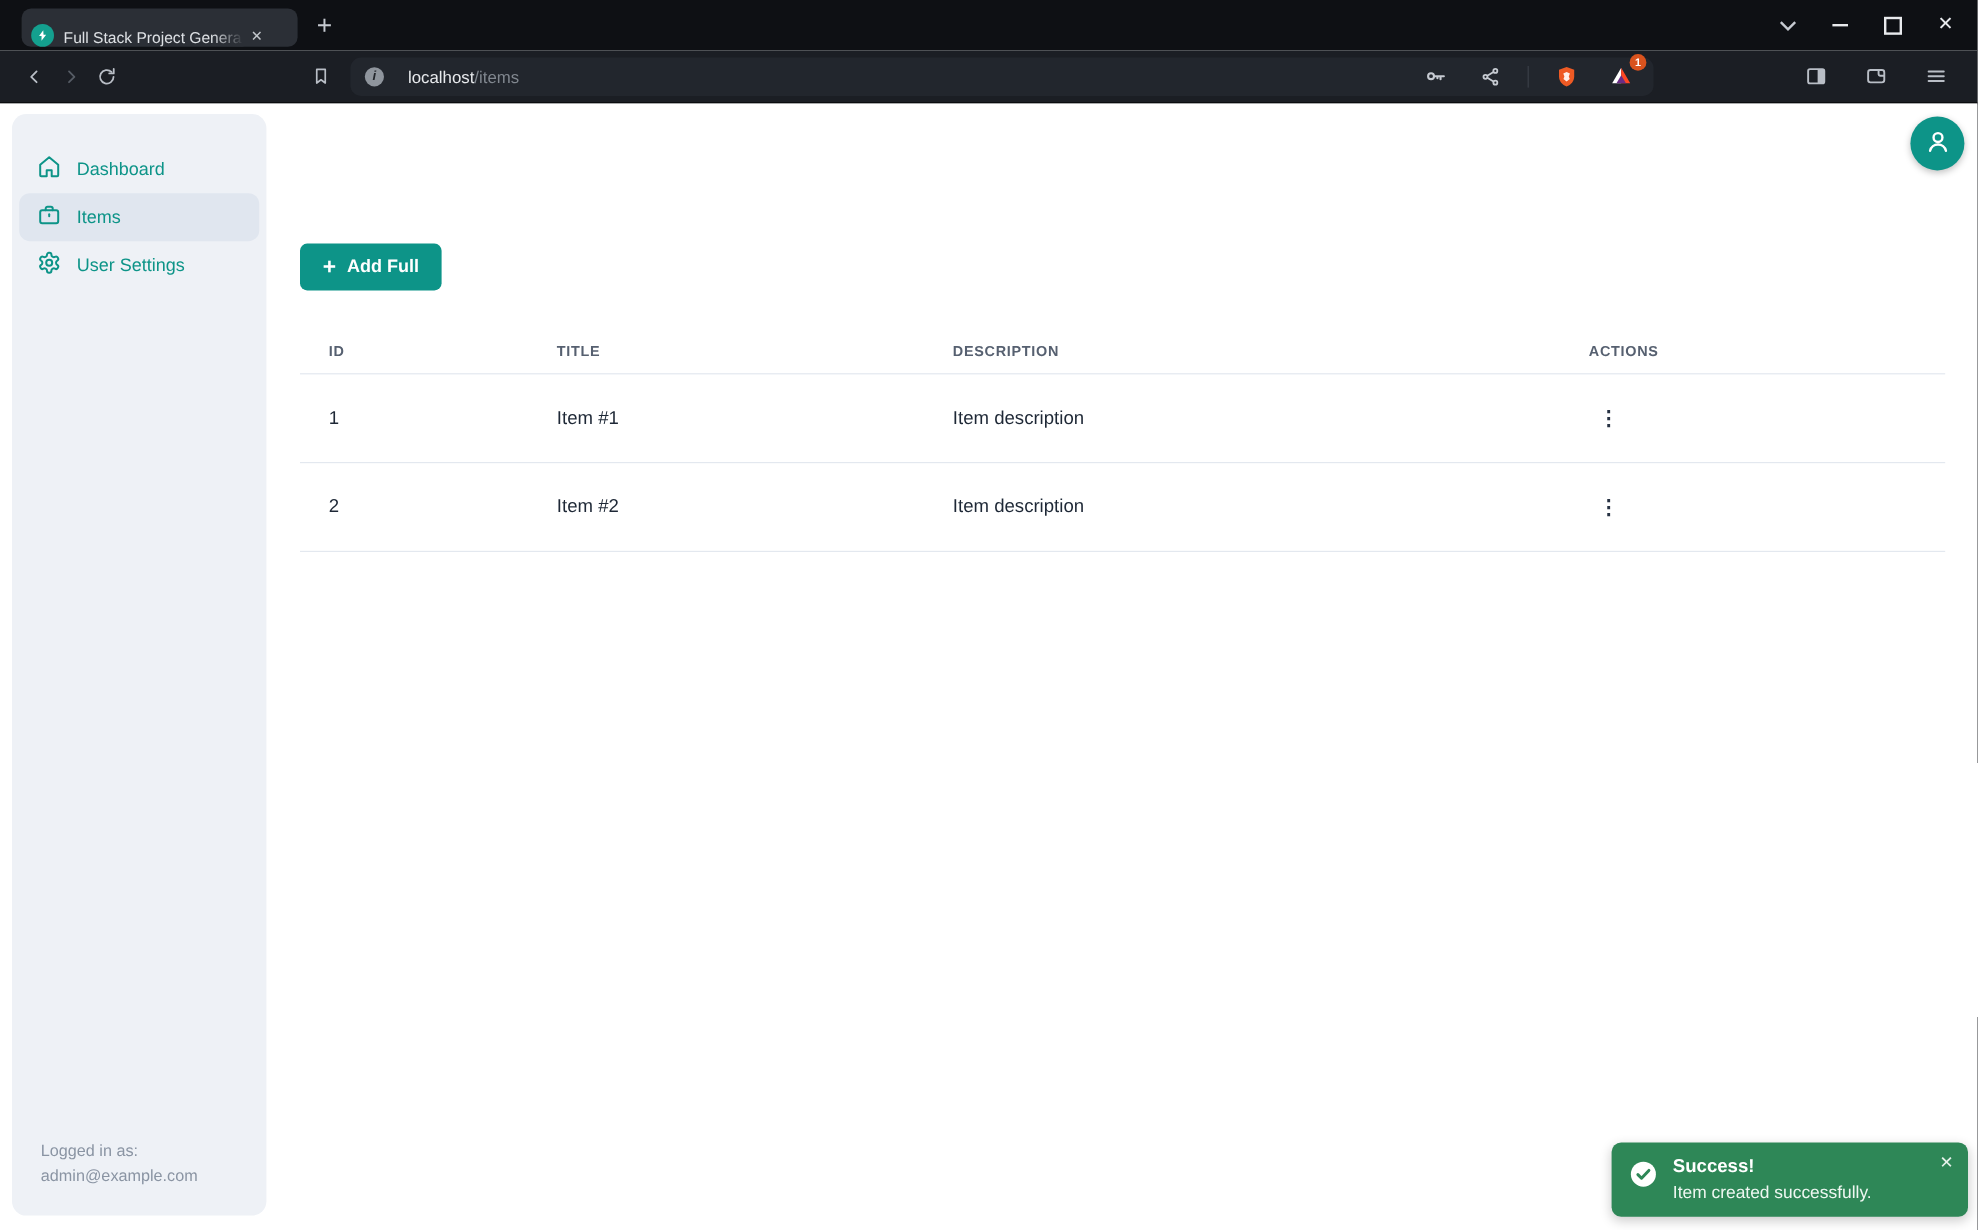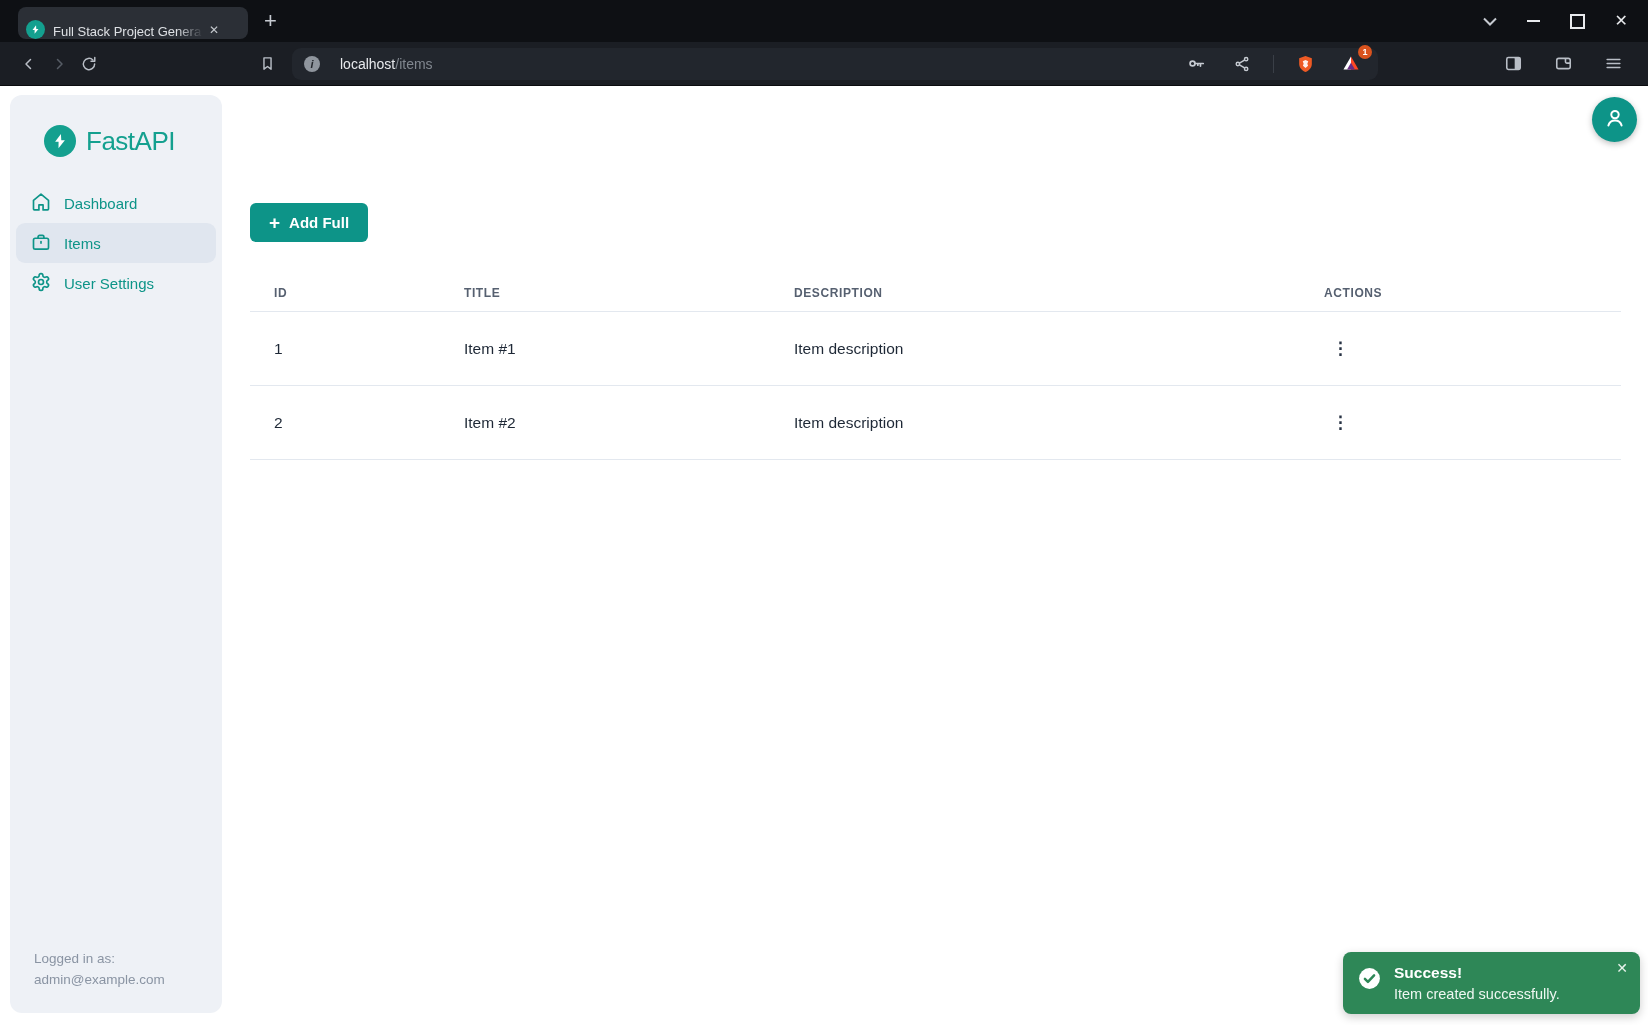--- a/index.html
+++ b/index.html
@@ -201,28 +201,20 @@
         <svg width="19" height="19" viewBox="0 0 24 24" fill="none" stroke="currentColor" stroke-width="2" stroke-linecap="round">
             <path d="M4 7h16M4 12h16M4 17h16"></path>
           </svg>
       </span>
     </div>
   </div>
 
   <div class="page">
 
     <aside class="sidebar">
-      <div class="brand">
-        <span class="brand-mark">
-          <svg width="18" height="18" viewBox="0 0 24 24">
-              <path d="M13.2 2.5 5.5 13h4.6L10 21.5 18.5 11h-4.8z" fill="#fff"></path>
-            </svg>
-        </span>
-        <span class="brand-name">FastAPI</span>
-      </div>
       <nav class="nav">
         <div class="nav-item">
           <span>
             <svg width="20" height="20" viewBox="0 0 24 24" fill="none" stroke="currentColor" stroke-width="2" stroke-linecap="round" stroke-linejoin="round">
                 <path d="m3 10 9-7.5L21 10v10.5a1 1 0 0 1-1 1h-5.5v-6h-5v6H4a1 1 0 0 1-1-1z"></path>
               </svg>
           </span>
           <span>Dashboard</span>
         </div>
         <div class="nav-item active">

